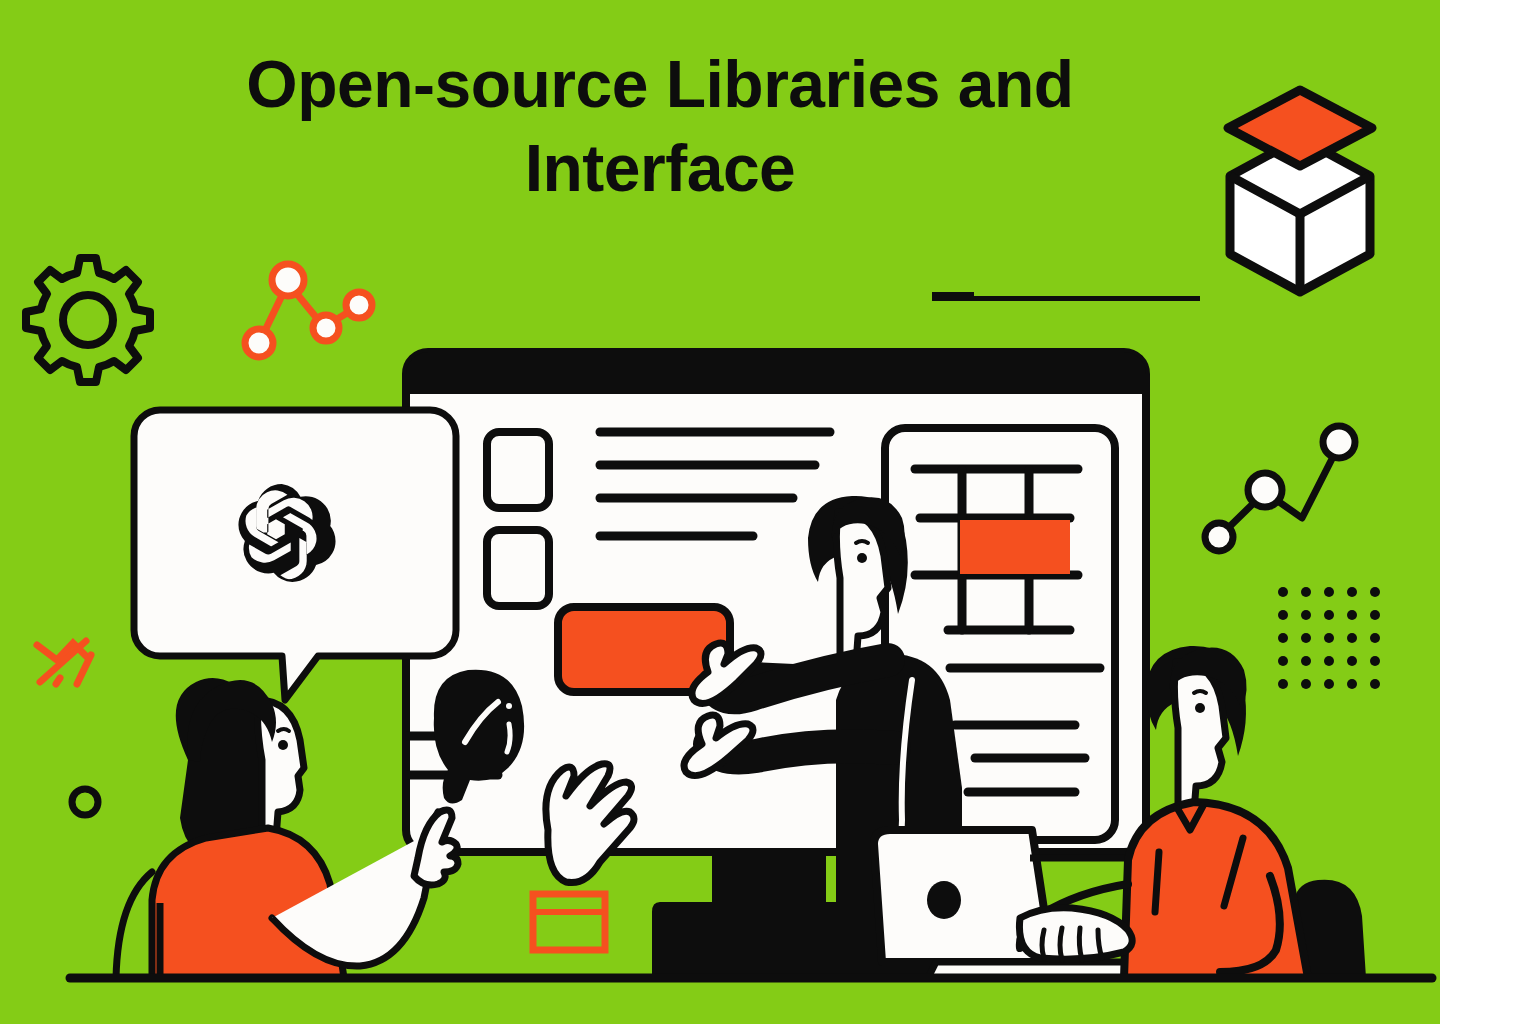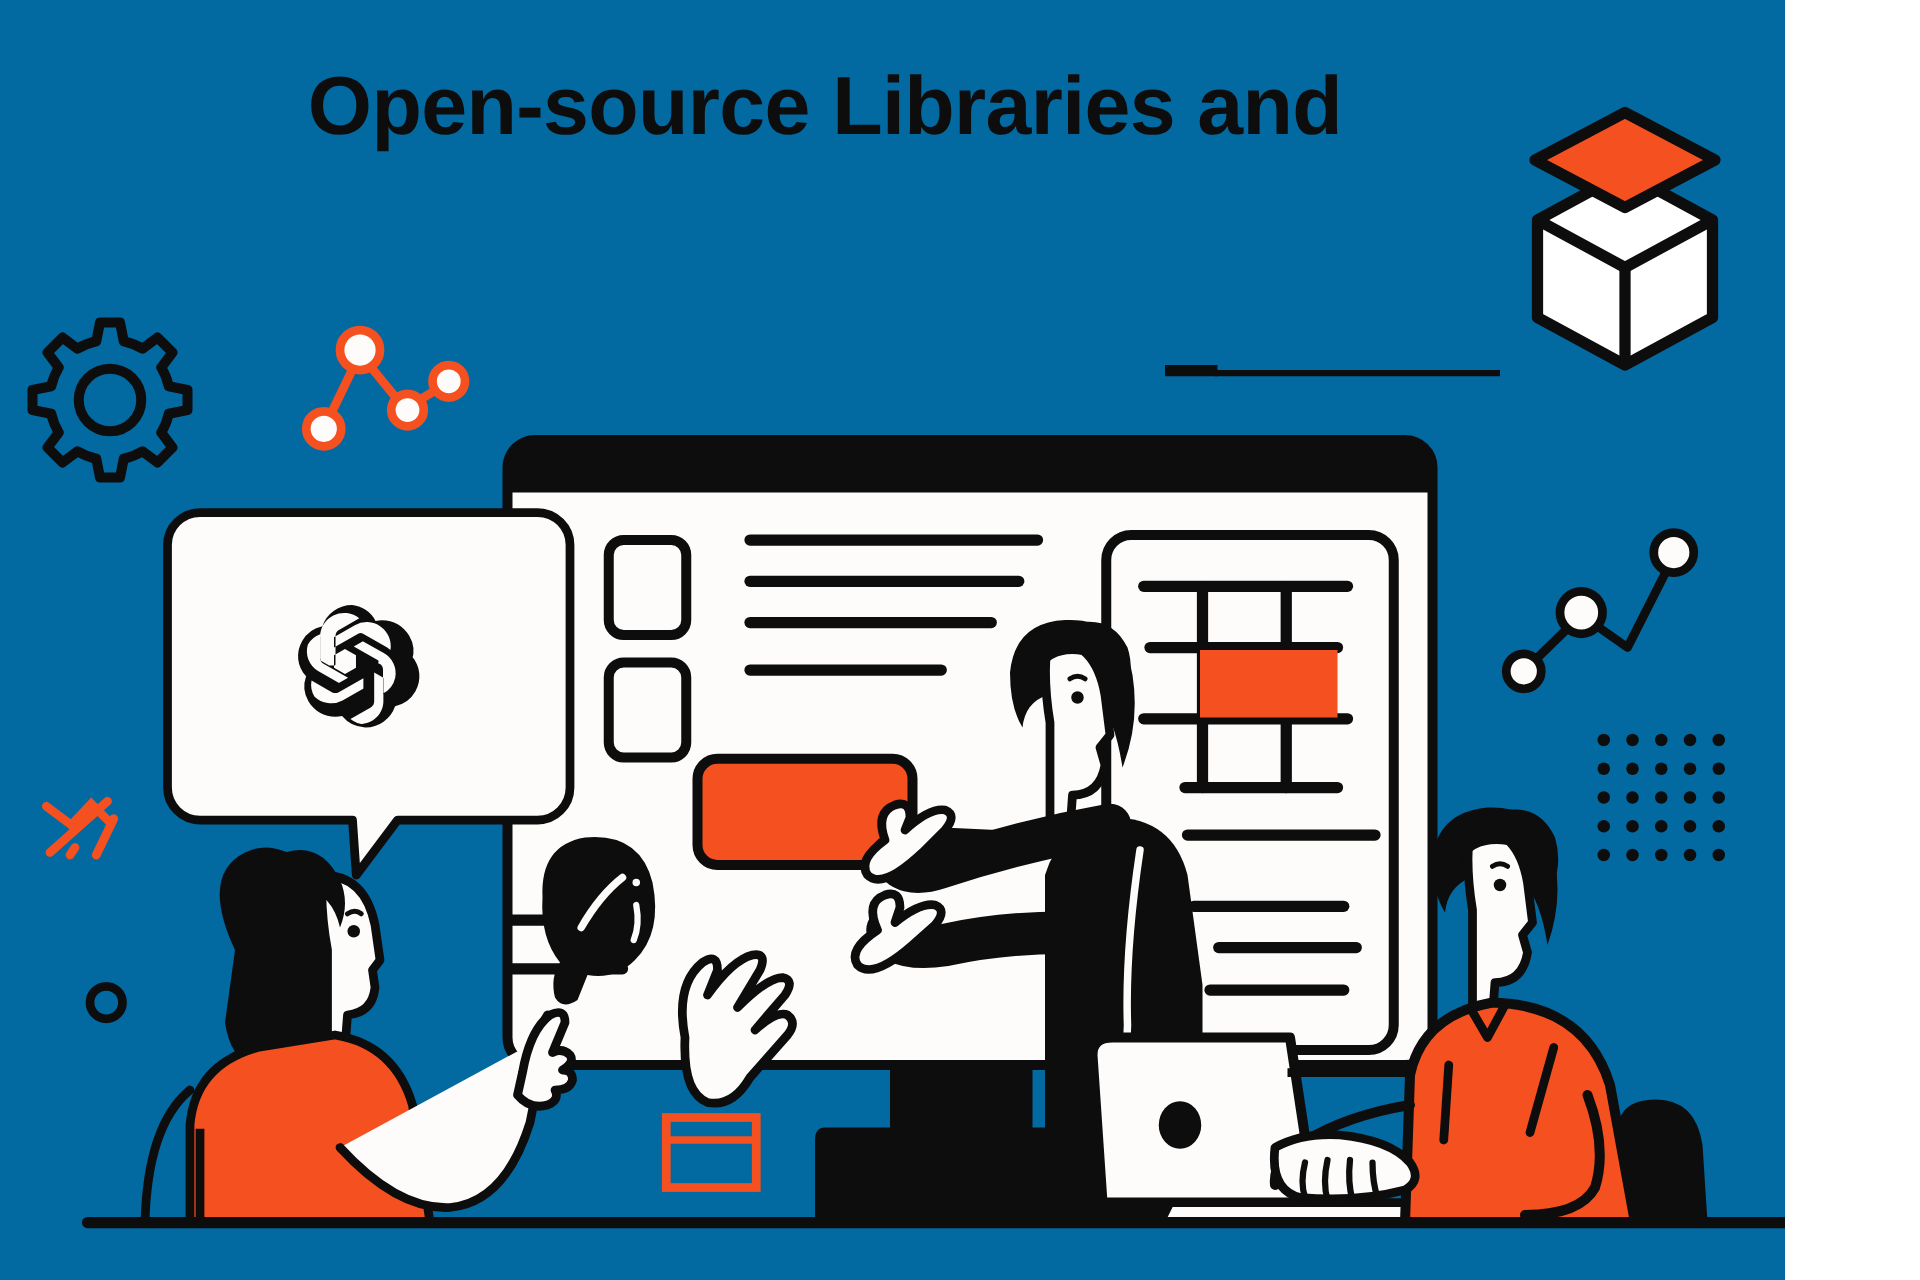--- a/index.html
+++ b/index.html
@@ -4,23 +4,24 @@
 <style>
   html, body {
     margin: 0;
     padding: 0;
     background: #ffffff;
   }
   .canvas {
     position: relative;
     width: 1428px;
     height: 1024px;
-    background: #0369a1;
+    background: #84cc16;
     overflow: hidden;
     font-family: "Liberation Sans", sans-serif;
+    padding-left: 12px;
   }
   .title-block {
     position: absolute;
     left: 150px;
     top: 42px;
     width: 1020px;
     text-align: center;
     z-index: 40;
   }
   .title-block .line {
@@ -35,20 +36,21 @@
   }
   .art { position: absolute; left: 0; top: 0; width: 1536px; height: 1024px; }
 </style>
 </head>
 <body>
 
 <div class="canvas">
 
   <div class="title-block">
     <span class="line">Open-source Libraries and</span>
+    <span class="line">Interface</span>
   </div>
 
   <svg class="art" viewBox="0 0 1536 1024" xmlns="http://www.w3.org/2000/svg">
 
     <defs>
       <clipPath id="screenClip">
         <rect x="406" y="352" width="740" height="500" rx="22"></rect>
       </clipPath>
     </defs>
 

